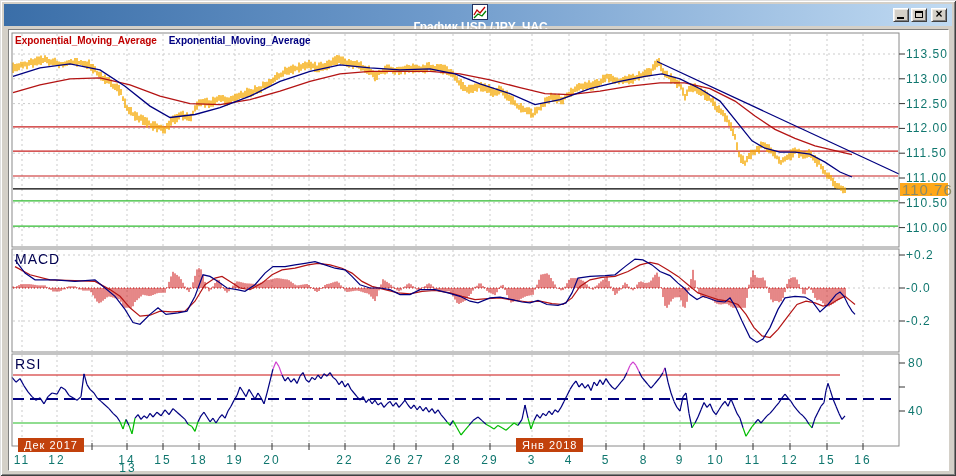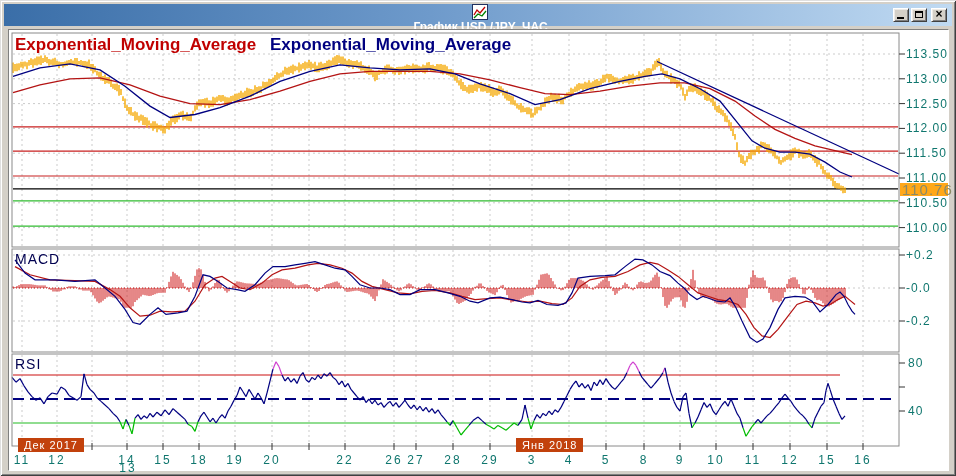--- a/index.html
+++ b/index.html
@@ -16,21 +16,21 @@
     border:1px solid;border-color:#FFFFFF #404040 #404040 #FFFFFF;
     box-shadow:inset 1px 1px 0 #EEEBE6,inset -1px -1px 0 #808080;box-sizing:border-box;}
   .win-btn.close{margin-left:4px;font-size:12px;font-weight:bold;line-height:11px;text-align:center;color:#000;}
   .glyph-min{position:absolute;left:3px;bottom:2px;width:7px;height:2px;background:#000;}
   .glyph-max{position:absolute;left:3px;top:2px;width:8px;height:7px;border:1px solid #000;border-top-width:2px;box-sizing:border-box;}
   .client{position:absolute;left:8px;top:29px;width:941px;height:442px;background:#FFFFFF;
     border-top:1px solid #808080;border-left:1px solid #808080;border-right:1px solid #FFFFFF;border-bottom:1px solid #FFFFFF;box-sizing:border-box;}
   #chart-svg{position:absolute;left:0;top:0;width:956px;height:476px;}
   .lbl{position:absolute;font-size:12px;color:#0f766e;letter-spacing:1px;white-space:nowrap;}
   .date-lbl{width:26px;text-align:center;letter-spacing:2px;}
-  .legend{position:absolute;left:15px;top:35px;font-size:17px;font-weight:bold;white-space:nowrap;}
+  .legend{position:absolute;left:15px;top:35px;font-size:10px;font-weight:bold;white-space:nowrap;}
   .legend .ema-red{color:#C00000;}
   .legend .ema-blue{color:#000080;margin-left:9px;}
   .panel-label{position:absolute;font-size:14px;color:#000050;letter-spacing:1px;}
   .macd-label{left:15px;top:251px;}
   .rsi-label{left:15px;top:356px;}
   .month-badge{position:absolute;height:14px;line-height:14px;padding:0 6px;background:#c2410c;
     color:#FFFFFF;font-size:11px;letter-spacing:1px;top:438px;}
   .badge-dec{left:18px;}
   .badge-jan{left:516px;}
   .price-badge{position:absolute;left:900px;width:46px;height:13px;line-height:13px;

